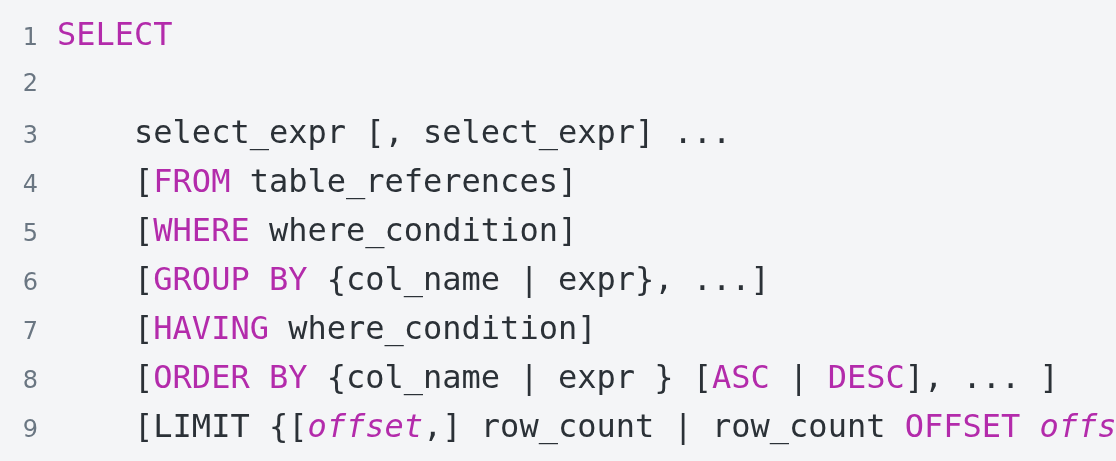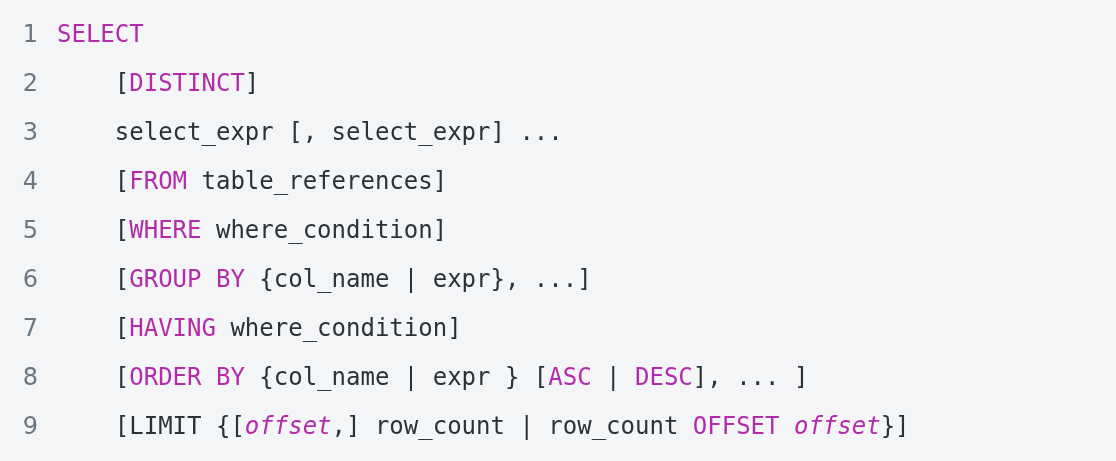--- a/index.html
+++ b/index.html
@@ -38,39 +38,39 @@
     color: #6a7682;
     font-family: "DejaVu Sans", "Liberation Sans", sans-serif;
     font-size: 24px;
     font-weight: 400;
     user-select: none;
     padding-right: 0;
   }
 
   .line-content {
     padding-left: 19px;
-    font-size: 24px;
+    font-size: 32px;
     font-family: "DejaVu Sans Mono", "Liberation Mono", monospace;
     color: #2b3137;
     white-space: pre;
     letter-spacing: 0px;
   }
 
   .tok { white-space: pre; }
   .kw   { color: #b32bab; }
   .punc { color: #2b3137; }
   .var  { color: #2b3137; }
   .kwvar { color: #b32bab; font-style: italic; }
 </style>
 </head>
 <body>
 
 <div id="code-block" style="background: rgb(244, 245, 247);">
     <div class="code-line"><span class="line-number" style="color: rgb(106, 118, 130);">1</span><span class="line-content"><span class="tok kw" style="color: rgb(179, 43, 171);">SELECT</span></span></div>
-    <div class="code-line"><span class="line-number" style="color: rgb(106, 118, 130);">2</span><span class="line-content"><span class="tok punc" style="color: rgb(43, 49, 55);">    [</span><span class="tok kw" style="color: rgb(179, 43, 171);">DISTINCT</span><span class="tok punc" style="color: rgb(43, 49, 55);">]</span></span></div>
+    <div class="code-line"><span class="line-number" style="color: rgb(106, 118, 130);">2</span></div>
     <div class="code-line"><span class="line-number" style="color: rgb(106, 118, 130);">3</span><span class="line-content"><span class="tok punc" style="color: rgb(43, 49, 55);">    </span><span class="tok var" style="color: rgb(43, 49, 55);">select_expr</span><span class="tok punc" style="color: rgb(43, 49, 55);"> [, </span><span class="tok var" style="color: rgb(43, 49, 55);">select_expr</span><span class="tok punc" style="color: rgb(43, 49, 55);">] ...</span></span></div>
     <div class="code-line"><span class="line-number" style="color: rgb(106, 118, 130);">4</span><span class="line-content"><span class="tok punc" style="color: rgb(43, 49, 55);">    [</span><span class="tok kw" style="color: rgb(179, 43, 171);">FROM</span><span class="tok punc" style="color: rgb(43, 49, 55);"> </span><span class="tok var" style="color: rgb(43, 49, 55);">table_references</span><span class="tok punc" style="color: rgb(43, 49, 55);">]</span></span></div>
     <div class="code-line"><span class="line-number" style="color: rgb(106, 118, 130);">5</span><span class="line-content"><span class="tok punc" style="color: rgb(43, 49, 55);">    [</span><span class="tok kw" style="color: rgb(179, 43, 171);">WHERE</span><span class="tok punc" style="color: rgb(43, 49, 55);"> </span><span class="tok var" style="color: rgb(43, 49, 55);">where_condition</span><span class="tok punc" style="color: rgb(43, 49, 55);">]</span></span></div>
     <div class="code-line"><span class="line-number" style="color: rgb(106, 118, 130);">6</span><span class="line-content"><span class="tok punc" style="color: rgb(43, 49, 55);">    [</span><span class="tok kw" style="color: rgb(179, 43, 171);">GROUP BY</span><span class="tok punc" style="color: rgb(43, 49, 55);"> {</span><span class="tok var" style="color: rgb(43, 49, 55);">col_name</span><span class="tok punc" style="color: rgb(43, 49, 55);"> | </span><span class="tok var" style="color: rgb(43, 49, 55);">expr</span><span class="tok punc" style="color: rgb(43, 49, 55);">}, ...]</span></span></div>
     <div class="code-line"><span class="line-number" style="color: rgb(106, 118, 130);">7</span><span class="line-content"><span class="tok punc" style="color: rgb(43, 49, 55);">    [</span><span class="tok kw" style="color: rgb(179, 43, 171);">HAVING</span><span class="tok punc" style="color: rgb(43, 49, 55);"> </span><span class="tok var" style="color: rgb(43, 49, 55);">where_condition</span><span class="tok punc" style="color: rgb(43, 49, 55);">]</span></span></div>
     <div class="code-line"><span class="line-number" style="color: rgb(106, 118, 130);">8</span><span class="line-content"><span class="tok punc" style="color: rgb(43, 49, 55);">    [</span><span class="tok kw" style="color: rgb(179, 43, 171);">ORDER BY</span><span class="tok punc" style="color: rgb(43, 49, 55);"> {</span><span class="tok var" style="color: rgb(43, 49, 55);">col_name</span><span class="tok punc" style="color: rgb(43, 49, 55);"> | </span><span class="tok var" style="color: rgb(43, 49, 55);">expr</span><span class="tok punc" style="color: rgb(43, 49, 55);"> } [</span><span class="tok kw" style="color: rgb(179, 43, 171);">ASC</span><span class="tok punc" style="color: rgb(43, 49, 55);"> | </span><span class="tok kw" style="color: rgb(179, 43, 171);">DESC</span><span class="tok punc" style="color: rgb(43, 49, 55);">], ... ]</span></span></div>
     <div class="code-line"><span class="line-number" style="color: rgb(106, 118, 130);">9</span><span class="line-content"><span class="tok punc" style="color: rgb(43, 49, 55);">    [LIMIT {[</span><span class="tok kwvar" style="color: rgb(179, 43, 171);">offset</span><span class="tok punc" style="color: rgb(43, 49, 55);">,] </span><span class="tok var" style="color: rgb(43, 49, 55);">row_count</span><span class="tok punc" style="color: rgb(43, 49, 55);"> | </span><span class="tok var" style="color: rgb(43, 49, 55);">row_count</span><span class="tok punc" style="color: rgb(43, 49, 55);"> </span><span class="tok kw" style="color: rgb(179, 43, 171);">OFFSET</span><span class="tok punc" style="color: rgb(43, 49, 55);"> </span><span class="tok kwvar" style="color: rgb(179, 43, 171);">offset</span><span class="tok punc" style="color: rgb(43, 49, 55);">}]</span></span></div>
   </div>
 
 </body></html>

